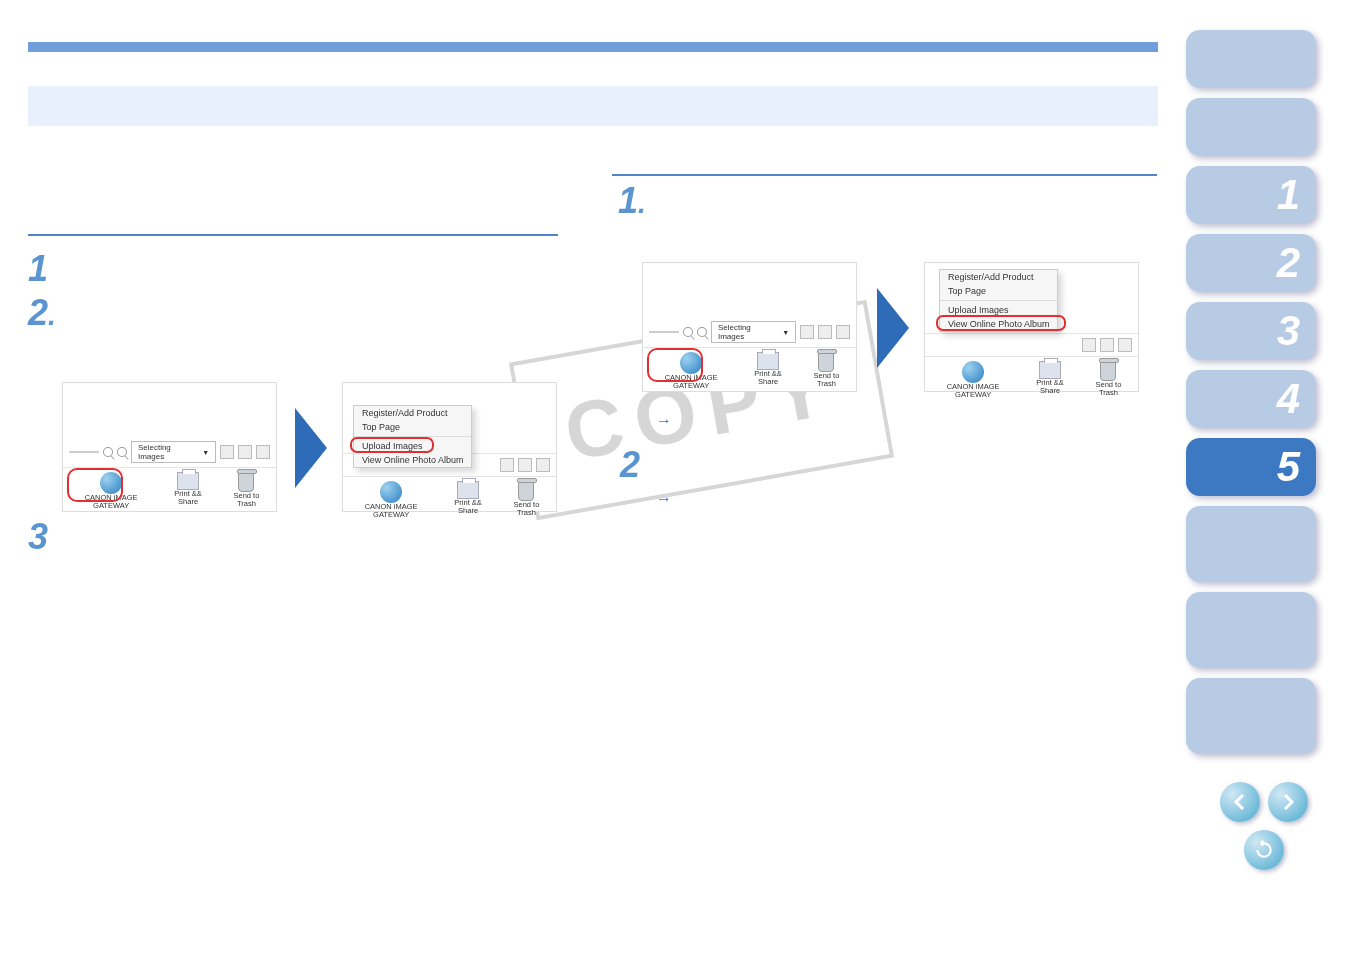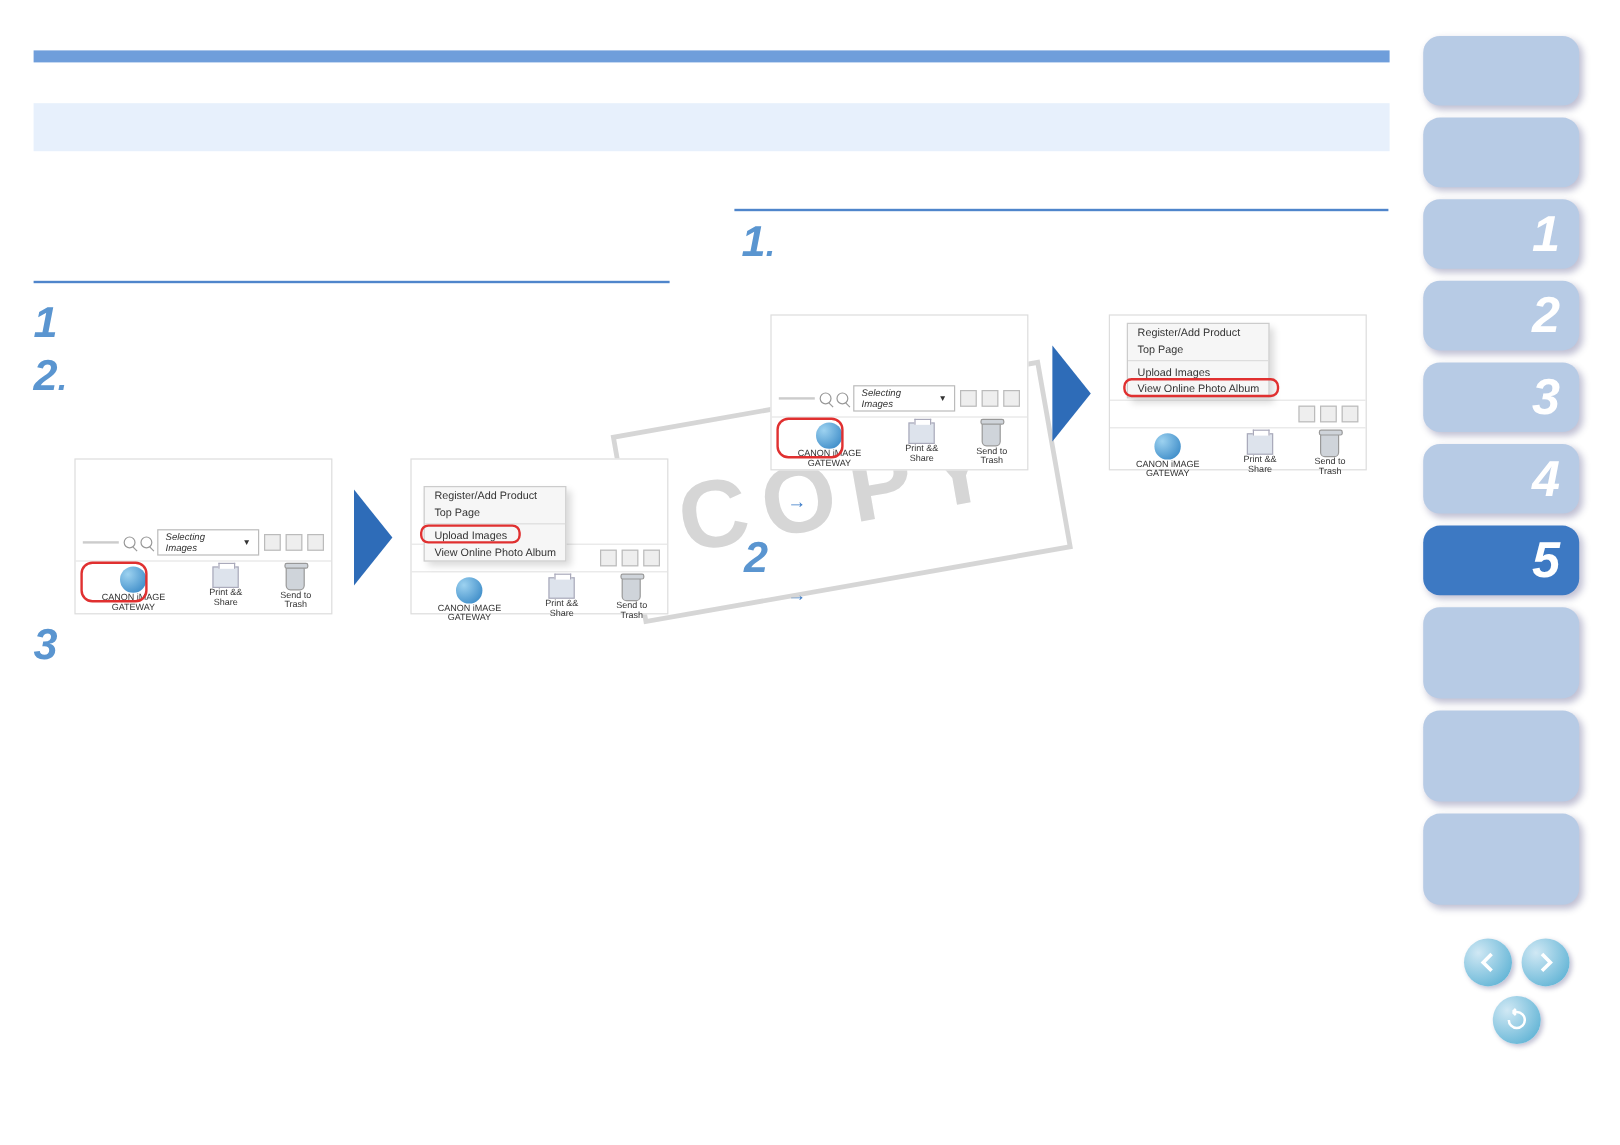--- a/index.html
+++ b/index.html
@@ -19,21 +19,21 @@
   .sm-arrow { position: absolute; color: #3a7bc8; font-size: 16px; }
 
   .watermark { position: absolute; left: 520px; top: 330px; transform: rotate(-10deg); border: 4px solid #bbb; padding: 30px 40px; font-size: 80px; font-weight: bold; color: #bbb; letter-spacing: 12px; opacity: .6; pointer-events:none; }
 
   
   .shot { position: absolute; background: #fff; border: 1px solid #ddd; font-size: 9px; color: #333; }
   .shot .row1 { display: flex; align-items: center; gap: 4px; padding: 4px 6px; border-bottom: 1px solid #e5e5e5; }
   .shot .row2 { display: flex; align-items: flex-start; gap: 18px; padding: 4px 10px 6px; }
   .mag { width: 10px; height: 10px; border: 1px solid #999; border-radius: 50%; position: relative; }
   .mag::after { content: ""; position: absolute; width: 5px; height: 1px; background: #999; bottom: -2px; right: -3px; transform: rotate(45deg); }
-  .sel-box { border: 1px solid #bbb; padding: 1px 6px; font-size: 8px; display:flex; align-items:center; gap:3px;font-style:italic;}
+  .sel-box { border: 1px solid #bbb; padding: 1px 6px; font-size: 8px; display:flex; align-items:center; gap:3px;}
   .tiny-btn { width: 14px; height: 14px; border: 1px solid #bbb; background: #eee; }
 
   .globe { width: 22px; height: 22px; border-radius: 50%; background: radial-gradient(circle at 30% 30%, #9dd2f0, #2a7ec0); position: relative; margin: 0 auto; }
   .printer { width: 22px; height: 18px; background: #dde3ec; border: 1px solid #aab; position: relative; margin: 0 auto; }
   .printer::before{content:"";position:absolute;top:-4px;left:4px;width:12px;height:4px;background:#fff;border:1px solid #aab;border-bottom:none;}
   .trash { width: 16px; height: 20px; background: #cfd4da; border: 1px solid #999; border-radius: 2px 2px 4px 4px; margin:0 auto; position:relative;}
   .trash::before{content:"";position:absolute;top:-4px;left:-2px;width:18px;height:3px;background:#cfd4da;border:1px solid #999;border-radius:2px;}
 
   .tb-item { text-align:center; font-size:7.5px; line-height:1.1; }
   .tb-wrap{position:relative;display:inline-block;}

